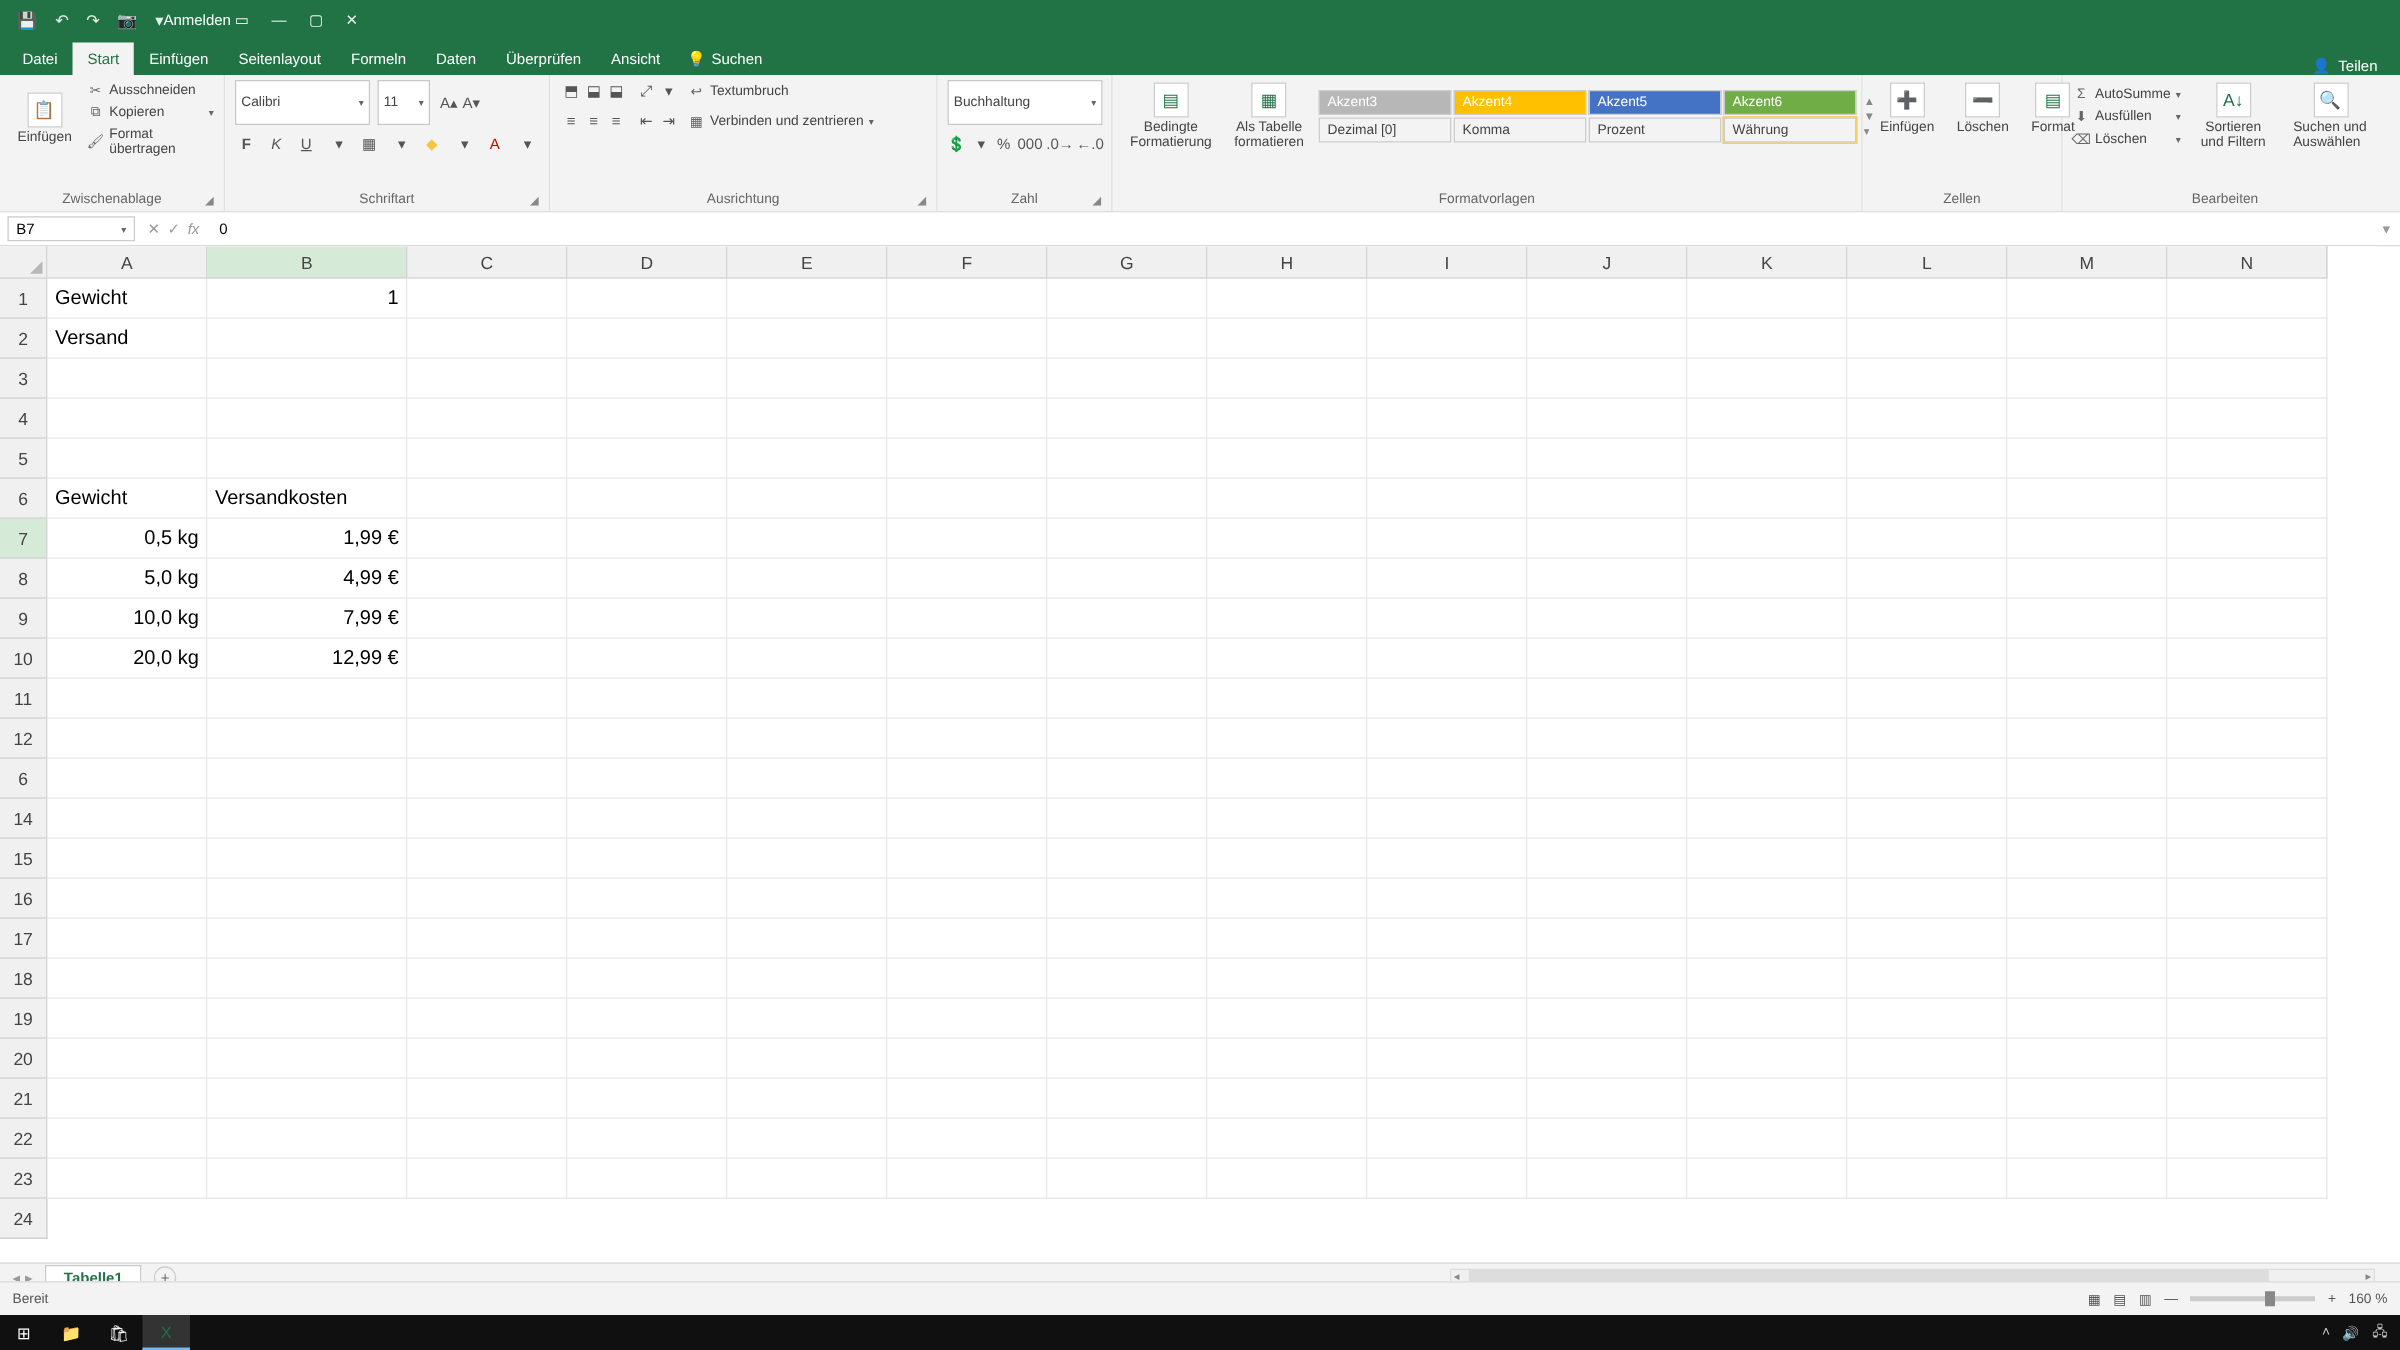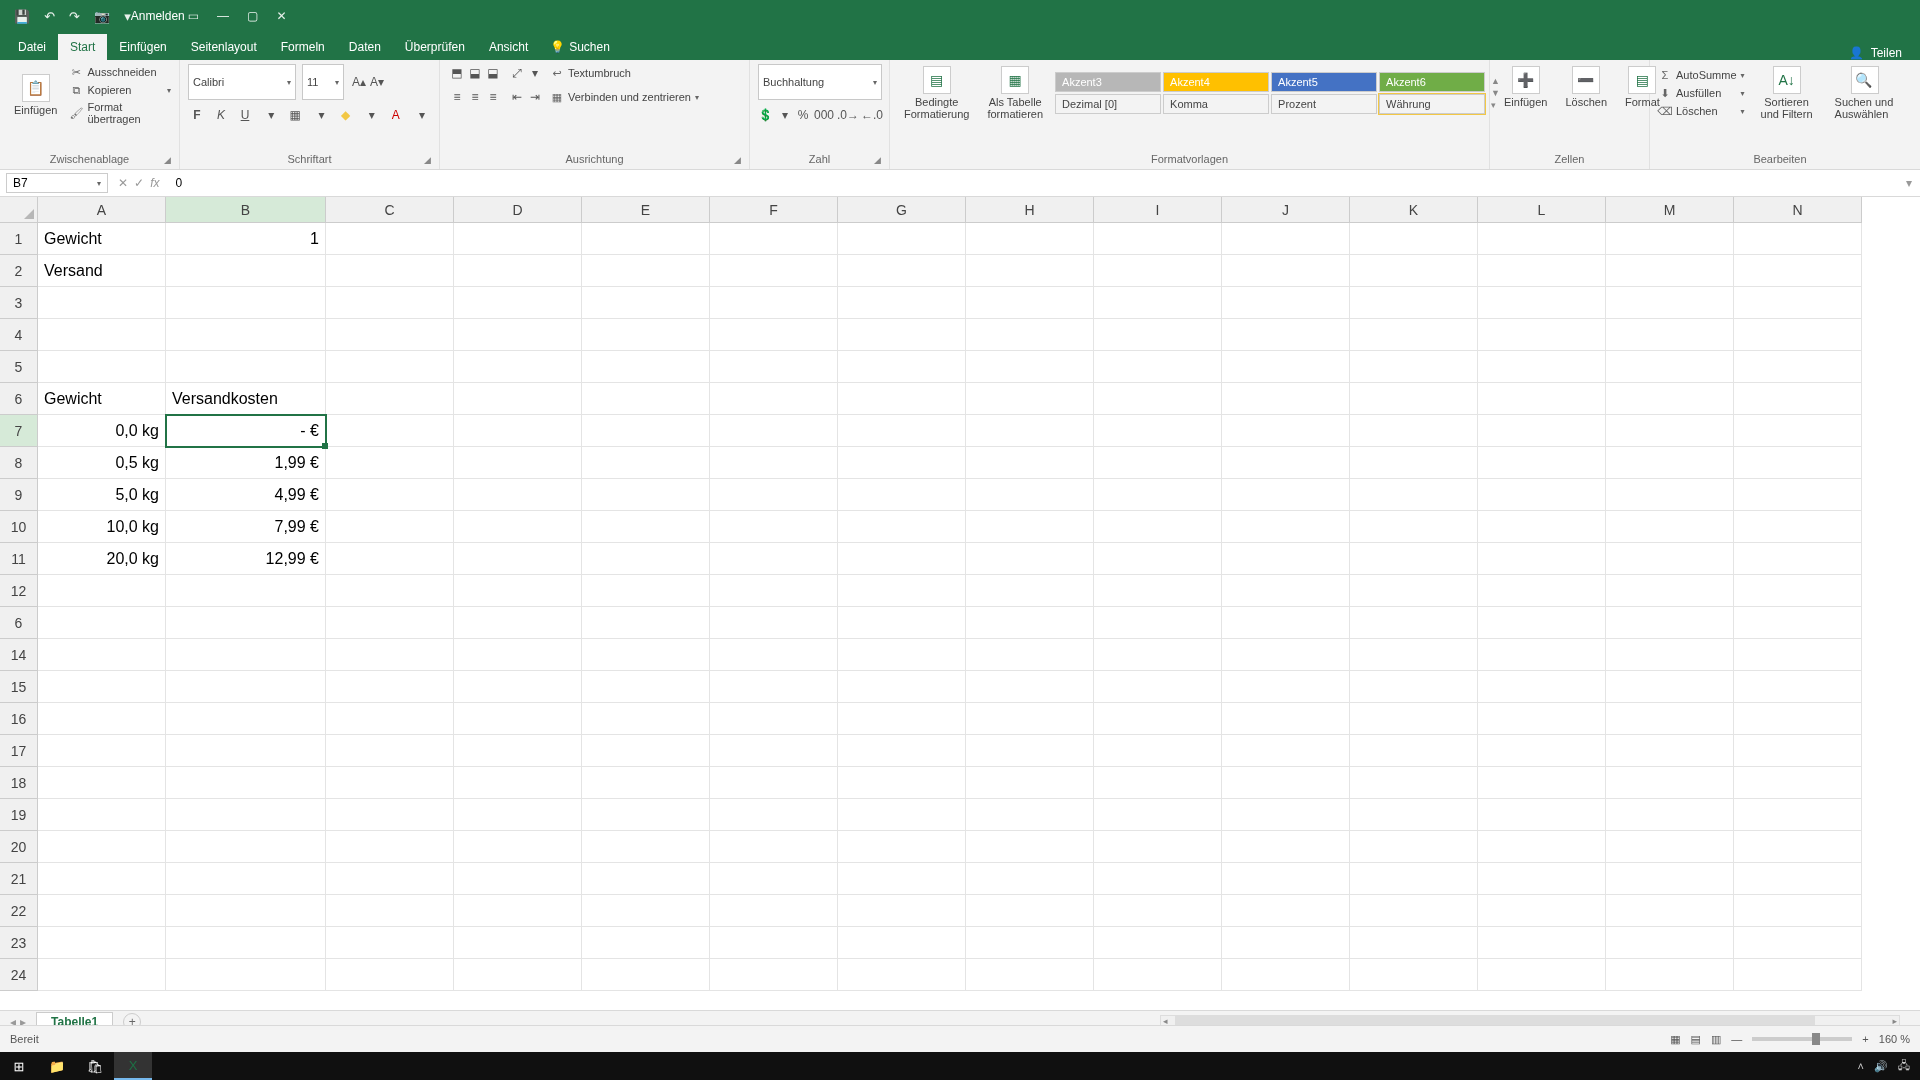--- a/index.html
+++ b/index.html
@@ -451,36 +451,20 @@
         <div class="cell" style="width: 128px;"></div>
         <div class="cell" style="width: 128px;"></div>
         <div class="cell" style="width: 128px;"></div>
         <div class="cell" style="width: 128px;"></div>
         <div class="cell" style="width: 128px;"></div>
         <div class="cell" style="width: 128px;"></div>
         <div class="cell" style="width: 128px;"></div>
         <div class="cell" style="width: 128px;"></div>
       </div>
       <div class="gridrow">
-        <div class="cell right" style="width: 128px;">0,0 kg</div>
-        <div class="cell right selected" style="width: 160px;">-   €</div>
-        <div class="cell" style="width: 128px;"></div>
-        <div class="cell" style="width: 128px;"></div>
-        <div class="cell" style="width: 128px;"></div>
-        <div class="cell" style="width: 128px;"></div>
-        <div class="cell" style="width: 128px;"></div>
-        <div class="cell" style="width: 128px;"></div>
-        <div class="cell" style="width: 128px;"></div>
-        <div class="cell" style="width: 128px;"></div>
-        <div class="cell" style="width: 128px;"></div>
-        <div class="cell" style="width: 128px;"></div>
-        <div class="cell" style="width: 128px;"></div>
-        <div class="cell" style="width: 128px;"></div>
-      </div>
-      <div class="gridrow">
         <div class="cell right" style="width: 128px;">0,5 kg</div>
         <div class="cell right" style="width: 160px;">1,99 €</div>
         <div class="cell" style="width: 128px;"></div>
         <div class="cell" style="width: 128px;"></div>
         <div class="cell" style="width: 128px;"></div>
         <div class="cell" style="width: 128px;"></div>
         <div class="cell" style="width: 128px;"></div>
         <div class="cell" style="width: 128px;"></div>
         <div class="cell" style="width: 128px;"></div>
         <div class="cell" style="width: 128px;"></div>

